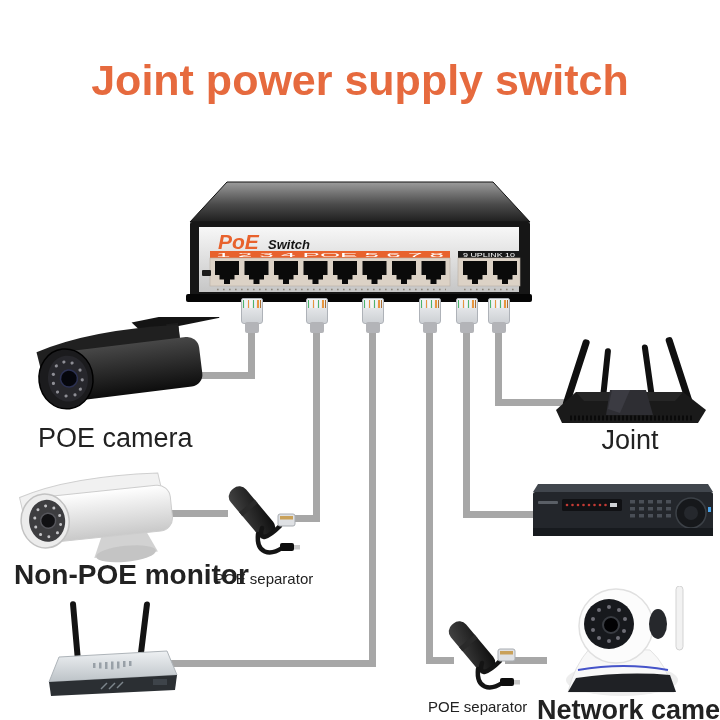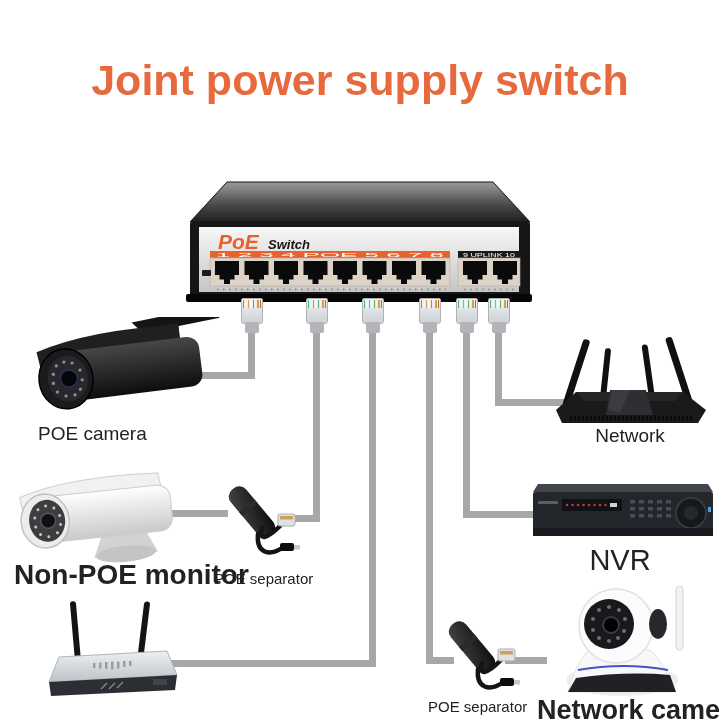--- a/index.html
+++ b/index.html
@@ -5,21 +5,21 @@
   html,body{margin:0;padding:0;background:#fff;}
   .stage{position:relative;width:720px;height:720px;background:#ffffff;overflow:hidden;
          font-family:"Liberation Sans", sans-serif;margin-top:32px;}
   .title{position:absolute;left:0;top:24px;width:720px;text-align:center;
          font-size:43px;font-weight:700;color:#e66a3e;letter-spacing:0;}
   .subtitle{position:absolute;left:0;top:79px;width:720px;text-align:center;
          font-size:24px;font-weight:400;color:#2f2f2f;}
   .cable{position:absolute;background:#a7a7a7;}
   .dev{position:absolute;}
   .lbl{position:absolute;color:#222;white-space:nowrap;}
-  .lbl.big{font-size:19px;font-weight:400;}
+  .lbl.big{font-size:27px;font-weight:400;}
   .lbl.bold{font-size:28px;font-weight:700;}
   .lbl.small{font-size:15px;font-weight:400;}
   .center{text-align:center;}
   
   .plug{position:absolute;width:22px;height:26px;border:1px solid #aeb2b8;border-radius:2px 2px 3px 3px;
         background:linear-gradient(180deg,#f0f2f4,#cdd0d4);box-sizing:border-box;}
   .plug .pins{position:absolute;top:1px;left:1px;right:1px;height:8px;display:flex;gap:1px;}
   .plug .pins span{flex:1;}
   .plug .collar{position:absolute;bottom:-10px;left:3px;width:14px;height:11px;background:#b3b4b8;border-radius:2px;}
   .p1{background:#4db56b}.p2{background:#f2f2f2}.p3{background:#e8963f}.p4{background:#f6f6f6}
@@ -213,21 +213,21 @@
       <rect x="52" y="18" width="6" height="50" rx="3" transform="rotate(6 55 68)"></rect>
       <rect x="101" y="14" width="6" height="54" rx="3" transform="rotate(-8 104 68)"></rect>
       <rect x="139" y="4" width="7" height="72" rx="3" transform="rotate(-18 142 76)"></rect>
     </g>
     <polygon points="28,62 135,62 158,80 150,93 14,93 8,80" fill="#1a1a1a"></polygon>
     <polygon points="28,62 135,62 127,71 36,71" fill="#262626"></polygon>
     <polygon points="62,60 98,60 105,85 58,85" fill="#2e2e33"></polygon>
     <polygon points="64,60 82,60 72,83 60,79" fill="#3b3b42"></polygon>
     <line x1="22" y1="88" x2="146" y2="88" stroke="#0a0a0a" stroke-width="5" stroke-dasharray="2 2"></line>
   </svg>
-  <div class="lbl big center" style="left:550px;top:393px;width:160px;">Network</div>
+  <div class="lbl big center" style="left:550px;top:393px;width:160px;">Joint</div>
 
   <svg class="dev" style="left:12px;top:436px;" width="200" height="96" viewBox="0 0 200 96">
     <defs>
       <linearGradient id="wcamg" x1="0" y1="0" x2="0" y2="1">
         <stop offset="0" stop-color="#ffffff"></stop>
           <stop offset="1" stop-color="#c9c9c9"></stop>
       </linearGradient>
     </defs>
     <g transform="rotate(-6 100 48)">
       <polygon points="88,66 132,66 142,88 78,88" fill="#d2d2d2"></polygon>
@@ -304,21 +304,20 @@
         <rect x="111" y="34" width="5" height="3.5"></rect>
         <rect x="120" y="34" width="5" height="3.5"></rect>
       <rect x="129" y="34" width="5" height="3.5"></rect>
         <rect x="138" y="34" width="5" height="3.5"></rect>
     </g>
     <circle cx="163" cy="33" r="15" fill="#16181b" stroke="#3c4147" stroke-width="1.5"></circle>
     <circle cx="163" cy="33" r="7" fill="#25282d"></circle>
     <rect x="180" y="27" width="3" height="5" fill="#4aa3e8"></rect>
     <rect x="5" y="48" width="180" height="8" fill="#171a1e"></rect>
   </svg>
-  <div class="lbl center" style="left:530px;top:512px;width:180px;font-size:29px;font-weight:400;">NVR</div>
 
   <svg class="dev" style="left:45px;top:565px;" width="140" height="100" viewBox="0 0 140 100">
     <defs>
       <linearGradient id="apg" x1="0" y1="0" x2="0" y2="1">
         <stop offset="0" stop-color="#eef1f3"></stop>
           <stop offset="1" stop-color="#bcc2c7"></stop>
       </linearGradient>
     </defs>
     <g fill="#131313">
       <rect x="30" y="4" width="6" height="60" rx="3" transform="rotate(-5 33 64)"></rect>

